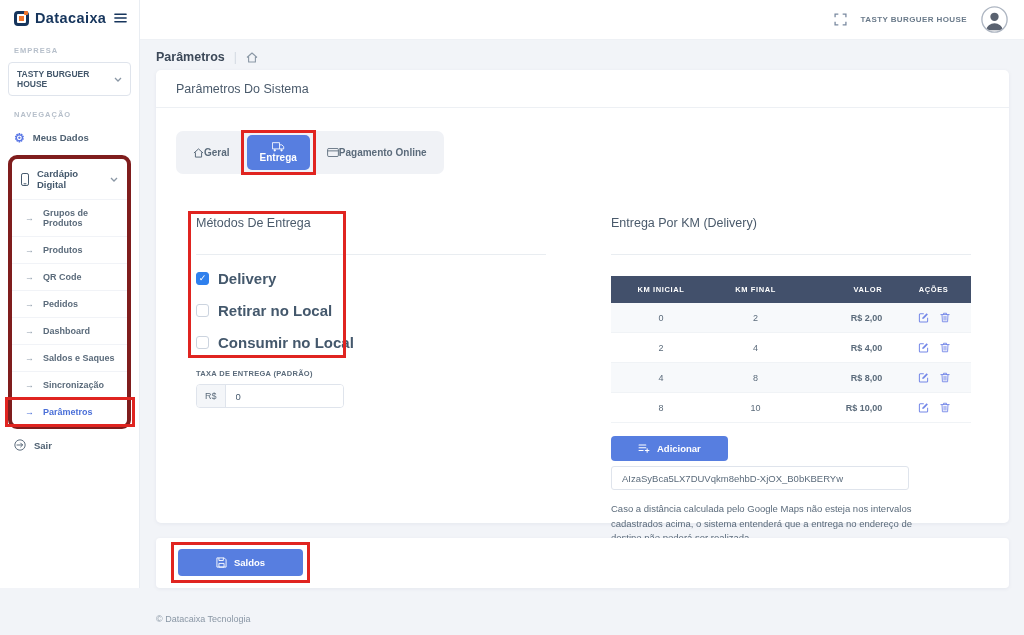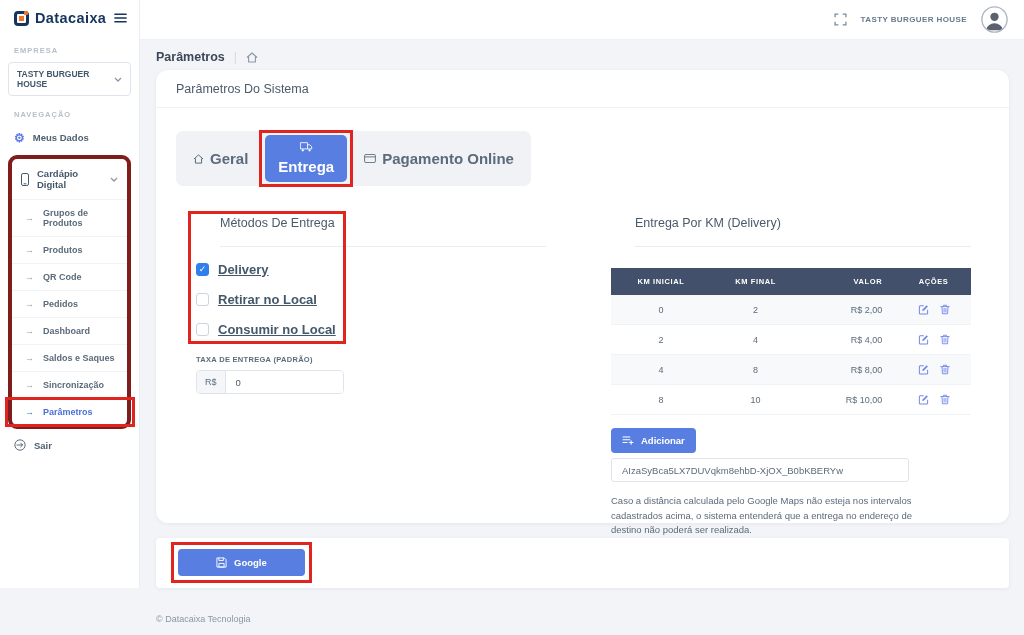--- a/index.html
+++ b/index.html
@@ -60,68 +60,68 @@
 
   
   .main { position:absolute; left:140px; top:40px; right:0; bottom:0; }
   .breadcrumb { position:absolute; left:16px; top:10px; display:flex; align-items:center; gap:9px; }
   .breadcrumb .bc-title { font-size:12.5px; font-weight:bold; color:#3c4858; }
   .breadcrumb .bc-sep { color:#d4dae2; font-size:12px; }
   .breadcrumb .bc-home { color:#8a97a5; }
 
   .card {
     position:absolute; left:16px; right:15px; top:30px; height:453px;
-    background:#fff; border-radius:12px; box-shadow:0 1px 4px rgba(20,40,80,.06);
+    background:#fff; border-radius:5px; box-shadow:0 1px 4px rgba(20,40,80,.06);
   }
   .card-header { padding:12px 20px 11px 20px; font-size:12.5px; color:#4a5a6b; border-bottom:1px solid #edf0f4; }
   .card-body { position:relative; height:calc(100% - 37px); }
 
   .tabs { position:absolute; left:20px; top:23px; display:inline-flex; gap:4px; background:#f0f2f6; border-radius:7px; padding:4px; }
   .tab {
-    position:relative; display:flex; align-items:center; gap:6px; padding:7px 13px;
-    font-size:15px; font-weight:bold; color:#5b6b7b; border-radius:5px; cursor:pointer; background:transparent; border:none;
+    position:relative; display:flex; align-items:center; padding:7px 13px;
+    font-size:10px; font-weight:bold; color:#5b6b7b; border-radius:5px; cursor:pointer; background:transparent; border:none;
   }
   .tab.active { background:#577ee0; color:#fff;flex-direction:column; }
 
   .col-left  { position:absolute; left:40px;  top:108px; width:350px; }
   .col-right { position:absolute; left:455px; top:108px; width:360px; }
-  .section-title { font-size:12.5px; color:#4a5a6b; padding-bottom:16px; border-bottom:1px solid #e9edf1;margin-left:24px; }
+  .section-title { font-size:12.5px; color:#4a5a6b; padding-bottom:24px; border-bottom:1px solid #e9edf1; }
 
   .methods-wrap { position:relative; }
   .option-row { display:flex; align-items:center; gap:9px; margin-top:15px; cursor:pointer; }
   .checkbox {
     width:13px; height:13px; border:1px solid #ccd4df; border-radius:3px; background:#fff;
     display:flex; align-items:center; justify-content:center;
   }
   .checkbox .check { display:none; color:#fff; font-size:9px; line-height:1; }
   .checkbox.checked { background:#2f80ed; border-color:#2f80ed; }
   .checkbox.checked .check { display:block; }
-  .option-label { font-size:13px; font-weight:bold; color:#44586c;text-decoration:underline; }
+  .option-label { font-size:15px; font-weight:bold; color:#44586c; }
 
   .small-label { font-size:7.5px; font-weight:bold; color:#5b6b7b; letter-spacing:.3px; }
   .fee-label { margin-top:18px; }
   .fee-group { margin-top:6px; width:148px; height:24px; border:1px solid #dfe4ec; border-radius:4px; display:flex; overflow:hidden; background:#fff; }
   .fee-prefix { background:#f4f6f9; border-right:1px solid #dfe4ec; padding:0 8px; font-size:9px; color:#5b6b7b; line-height:22px; }
   .fee-input { border:none; outline:none; width:100%; padding:0 10px; font-size:9.5px; color:#44586c; font-family:inherit; }
 
   .km-table { width:100%; border-collapse:collapse; margin-top:21px; }
   .km-table th {
     background:#42506b; color:#fff; font-size:7.5px; letter-spacing:.6px;
     padding:9px 6px; font-weight:bold; text-align:center;
   }
   .km-table th.col-valor { text-align:right; padding-right:14px; }
   .km-table td { padding:9px 6px; font-size:9px; color:#5b6b7b; text-align:center; border-bottom:1px solid #f0f3f6; }
-  .km-table td.col-valor { text-align:right; padding-right:14px; font-weight:normal; color:#5b6b7b; }
+  .km-table td.col-valor { text-align:right; padding-right:14px; font-weight:bold; color:#5b6b7b; }
   .km-table tbody tr:nth-child(odd) { background:#f7f9fb; }
   .row-actions { display:flex; justify-content:center; gap:11px; }
   .icon-btn { color:#7588e8; background:none; border:none; cursor:pointer; padding:0; }
 
   .btn { display:inline-flex; align-items:center; gap:7px; background:#577ee0; color:#fff;
          border:none; border-radius:4px; font-size:9.5px; font-weight:bold; cursor:pointer; font-family:inherit; }
-  .add-btn { margin-top:13px; padding:7px 11px; }
+  .add-btn { margin-top:13px; padding:7px 27px; }
 
   .maps-label { margin-top:14px; width:312px; line-height:1.6; }
   .maps-input {
     margin-top:5px; width:298px; height:24px; border:1px solid #dfe4ec; border-radius:3px;
     padding:0 10px; font-size:9.5px; color:#5b6b7b; outline:none; font-family:inherit;
   }
   .note { margin-top:12px; width:330px; font-size:9.5px; color:#5b6b7b; line-height:1.55; }
 
   .footer-bar {
     position:absolute; left:16px; right:15px; top:498px; height:50px;
@@ -455,20 +455,20 @@
 
   <section class="footer-bar">
     <div class="save-wrap">
       <button class="btn save-btn">
         <span>
           <svg viewBox="0 0 12 12" width="11" height="11">
               <path d="M1 1h8l2 2v8H1z" fill="none" stroke="currentColor"></path>
               <path d="M3.2 1v2.8h4.8V1M3.2 7h5.6v4H3.2z" fill="none" stroke="currentColor"></path>
             </svg>
         </span>
-        <span>Google</span>
+        <span>Saldos</span>
       </button>
       <div class="red-box on-save"></div>
     </div>
   </section>
 
   <div class="copyright">© Datacaixa Tecnologia</div>
 </main>
 
 </body></html>

